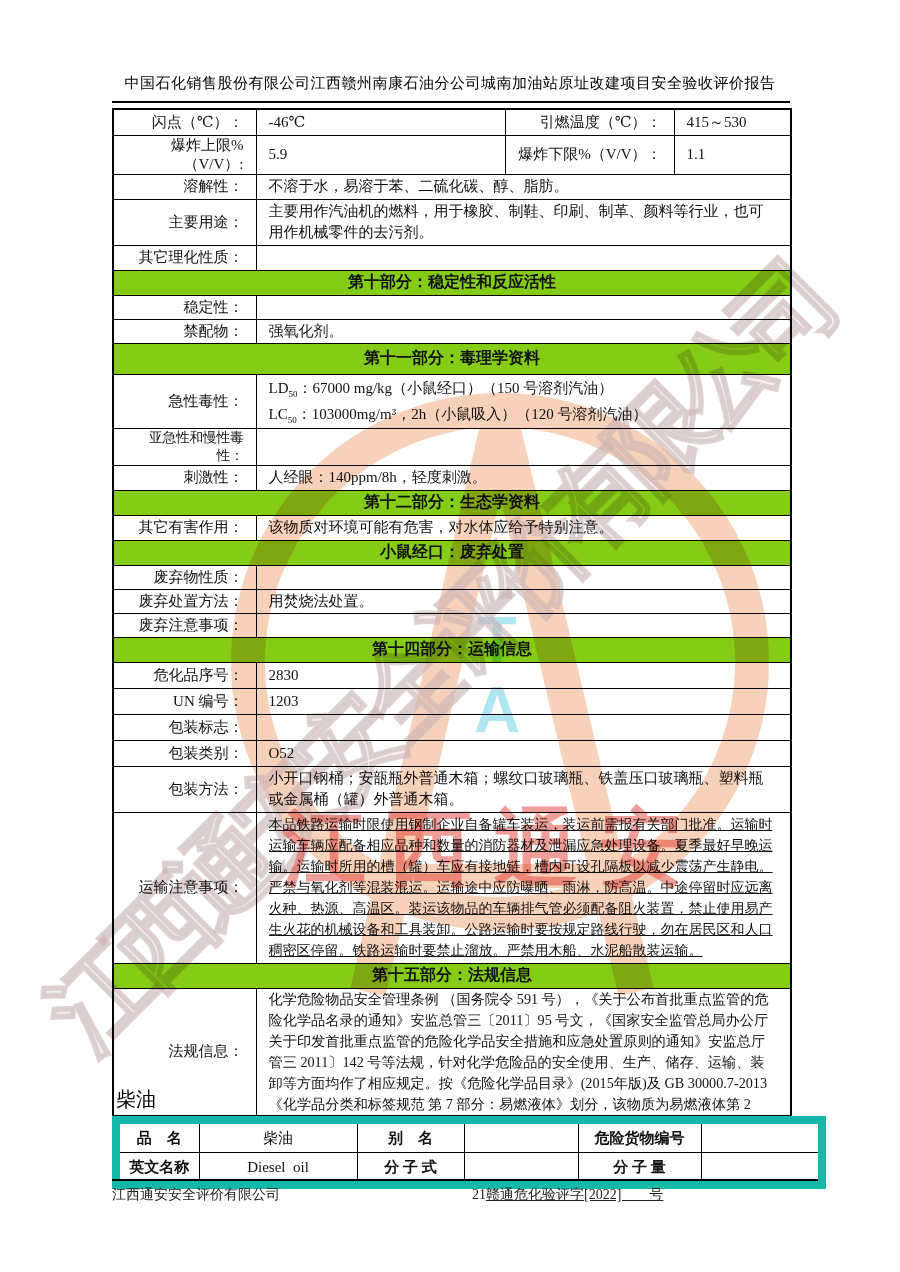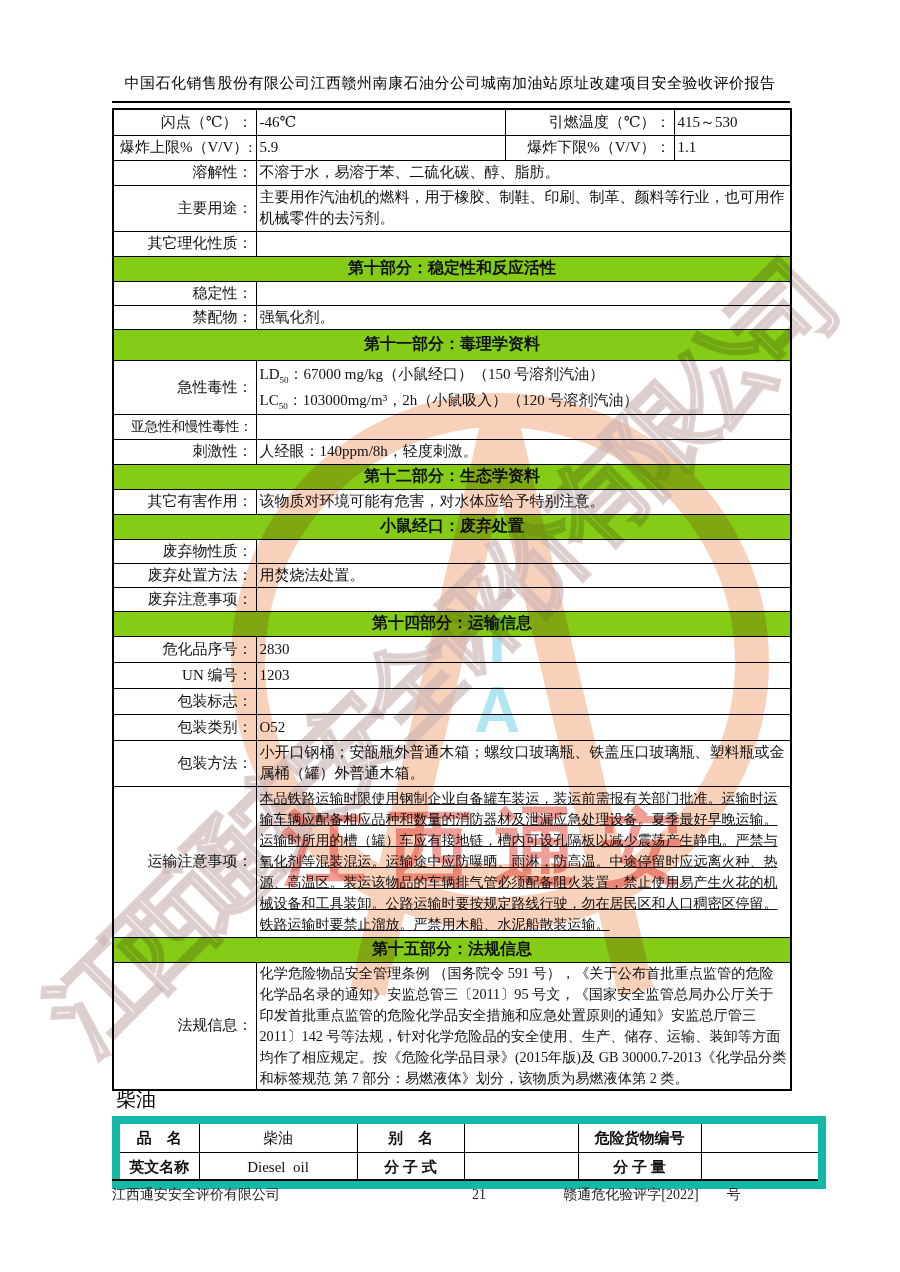--- a/index.html
+++ b/index.html
@@ -7,21 +7,21 @@
         font-family:"Liberation Serif","DejaVu Serif",serif;color:#111;overflow:hidden;}
 
   
   .doc-header{position:absolute;top:74px;left:60px;width:780px;text-align:center;
               font-size:15px;letter-spacing:0.5px;color:#000;}
   .header-rule{position:absolute;top:101px;left:112px;width:678px;border-top:2px solid #000;}
 
   
   table.msds{position:absolute;top:108px;left:112px;width:678px;border-collapse:collapse;
              table-layout:fixed;font-size:15px;border:2px solid #000;}
-  table.msds td{border:1px solid #000;padding:0 3px;vertical-align:middle;overflow:hidden;}
+  table.msds td{border:1px solid #000;padding:0 12px;vertical-align:middle;overflow:hidden;}
   td.lbl{text-align:right;padding-right:3px;padding-left:1px;}
   td.val{text-align:left;padding-left:5px;line-height:21px;}
   tr.sec td{background:#84cc16;text-align:center;font-weight:bold;font-size:16px;}
   .lbl-sm{font-size:13.8px;letter-spacing:-0.3px;}
   .clamp{overflow:hidden;}
   .small-cell{font-size:14px;line-height:21px;text-decoration:underline;}
   .small-cell2{font-size:14.2px;line-height:21px;}
   .tox-line{line-height:26px;white-space:nowrap;}
   sub{font-size:9px;line-height:0;}
 
@@ -31,21 +31,21 @@
                table-layout:fixed;font-size:15px;border:8px solid #14b8a6;}
   table.diesel td{border:1px solid #000;text-align:center;vertical-align:middle;height:26px;
                   white-space:pre;overflow:hidden;}
   table.diesel td.hd{font-weight:bold;}
 
   
   .footer{position:absolute;top:1179px;left:112px;width:706px;border-top:2px solid #000;
           padding-top:5px;display:flex;align-items:baseline;font-size:14px;color:#222;}
   .ft-left{flex:1;text-align:left;}
   .ft-center{flex:0 0 auto;text-align:center;margin-left:28px;}
-  .ft-right{flex:1;text-align:center;white-space:pre;}
+  .ft-right{flex:1;text-align:left;white-space:pre;text-decoration:underline;}
 
   
   .wm{position:absolute;left:0;top:0;width:900px;height:1272px;pointer-events:none;
       mix-blend-mode:multiply;z-index:30;}
   .wm-diag{position:absolute;left:-160px;top:592px;width:1200px;text-align:center;
            transform:rotate(-45deg);font-size:100px;letter-spacing:-12px;font-weight:bold;
            color:rgba(205,182,182,0.22);-webkit-text-stroke:2.5px rgba(202,178,178,0.55);
            white-space:nowrap;}
   .wm-stamp{position:absolute;left:282px;top:792px;font-size:84px;font-weight:bold;
             font-family:"Liberation Sans","DejaVu Sans",sans-serif;letter-spacing:22px;

